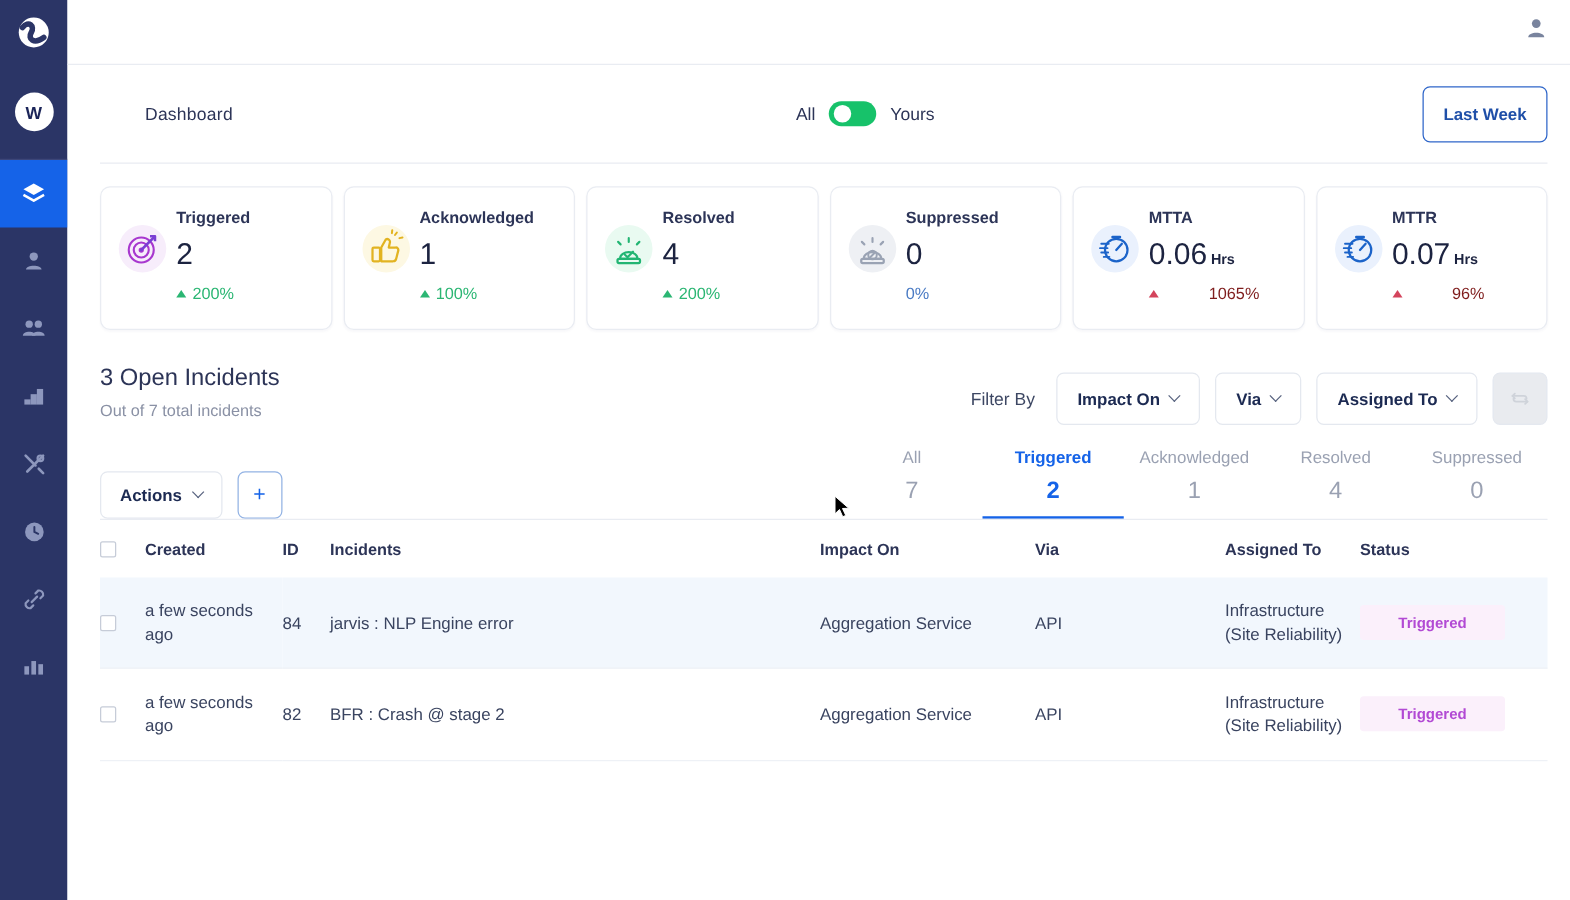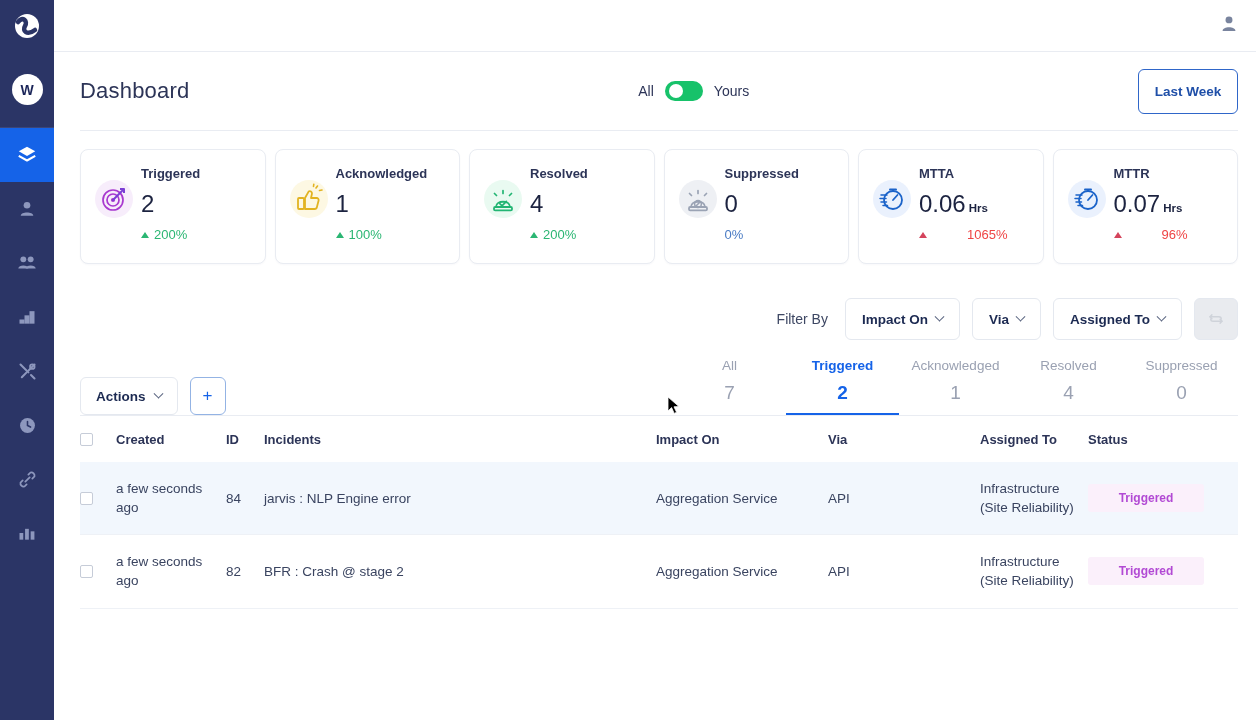--- a/index.html
+++ b/index.html
@@ -56,22 +56,23 @@
     display: flex; align-items: center; justify-content: flex-end;
     padding-right: 24px;
   }
 
   .pagehead {
     height: 78px; flex: 0 0 78px;
     display: flex; align-items: center;
     padding: 0 26px 0 26px;
   }
   .page-title {
-    font-size: 22px; color: #2c3457; letter-spacing: .2px;
+    font-size: 14px; color: #2c3457; letter-spacing: .2px;
     flex: 0 0 auto;
+    margin-left: 36px;
   }
   .head-center {
     flex: 1 1 auto;
     display: flex; align-items: center; justify-content: center;
     gap: 11px;
     margin-left: 60px;
   }
   .toggle-label { font-size: 14px; color: #2c3457; }
   .toggle {
     width: 38px; height: 20px; border-radius: 11px;
@@ -126,21 +127,21 @@
     margin-top: 9px; font-size: 13px;
     display: flex; align-items: center; gap: 5px;
   }
   .card-delta .tri {
     width: 0; height: 0;
     border-left: 4.5px solid transparent;
     border-right: 4.5px solid transparent;
   }
   .card-delta.up-green { color: #2bb673; }
   .card-delta.up-green .tri { border-bottom: 6px solid #2bb673; }
-  .card-delta.up-red { color: #ef4444; gap: 40px; }
+  .card-delta.up-red { color: #7f1d1d; gap: 40px; }
   .card-delta.up-red .tri { border-bottom: 6px solid #d4445c; }
   .card-delta.flat { color: #4a7bc4; }
 
   
   .inc-head {
     display: flex; align-items: flex-start;
     padding: 28px 26px 0 26px;
   }
   .inc-titles { flex: 0 0 auto; }
   .inc-title { font-size: 19px; color: #2c3457; }
@@ -475,20 +476,24 @@
         <div class="card-delta up-red">
           <span class="tri"></span>
           <span>96%</span>
         </div>
       </div>
     </div>
 
   </div>
 
   <div class="inc-head">
+    <div class="inc-titles">
+      <div class="inc-title">3 Open Incidents</div>
+      <div class="inc-sub">Out of 7 total incidents</div>
+    </div>
     <div class="filters">
       <span class="filter-label">Filter By</span>
       <button class="filter-btn">
         <span>Impact On</span>
         <span class="chev"></span>
       </button>
       <button class="filter-btn">
         <span>Via</span>
         <span class="chev"></span>
       </button>

